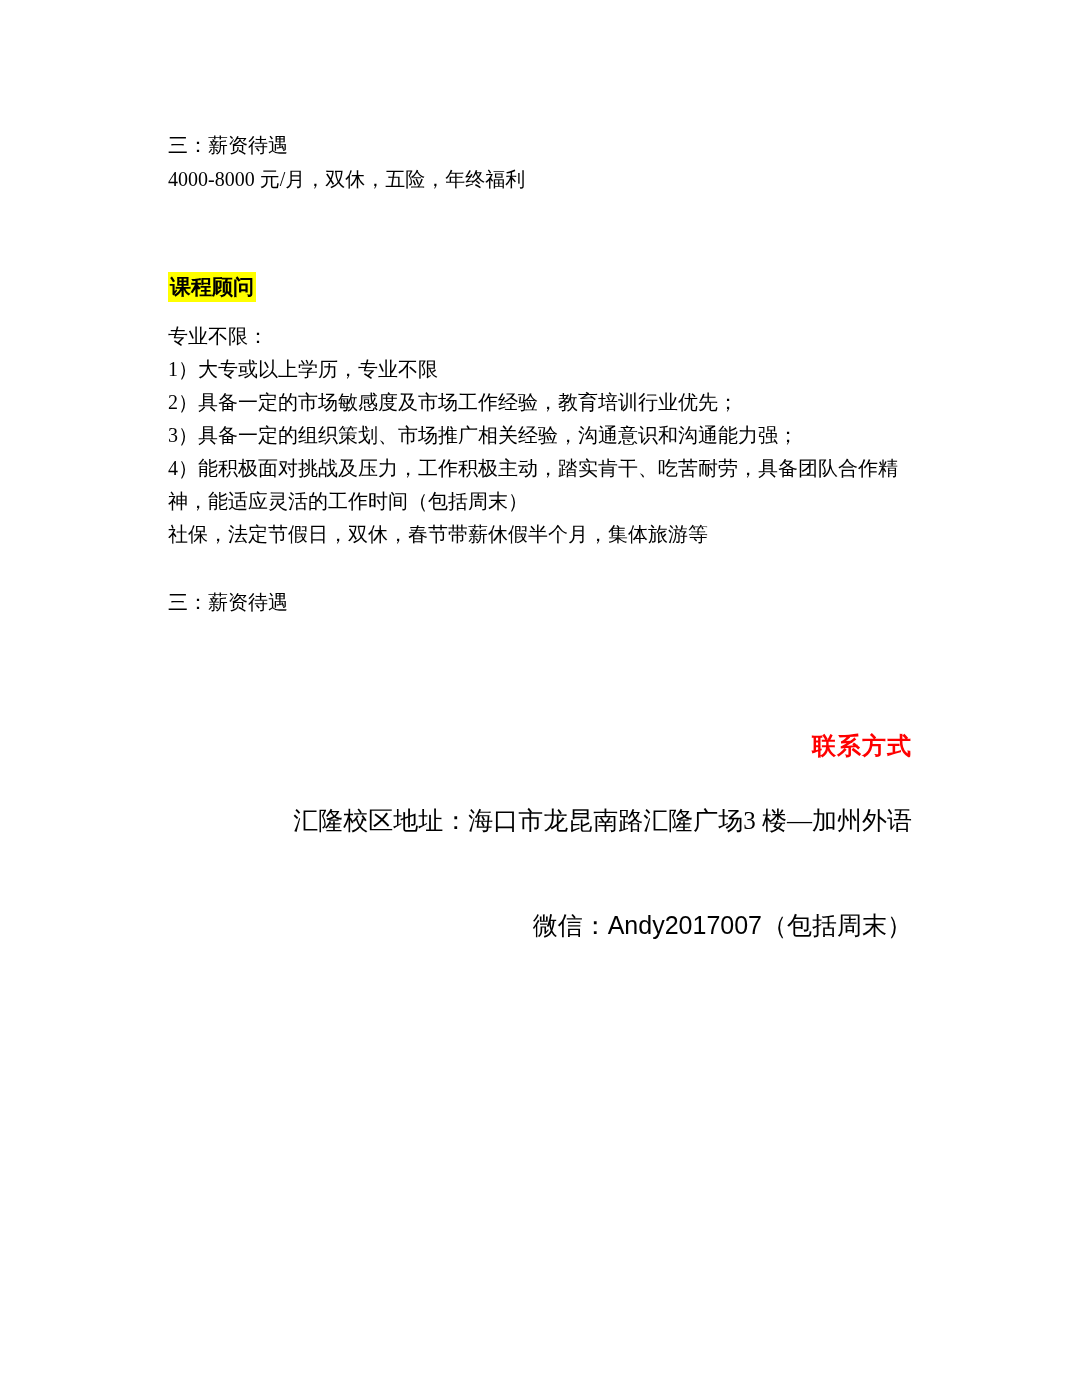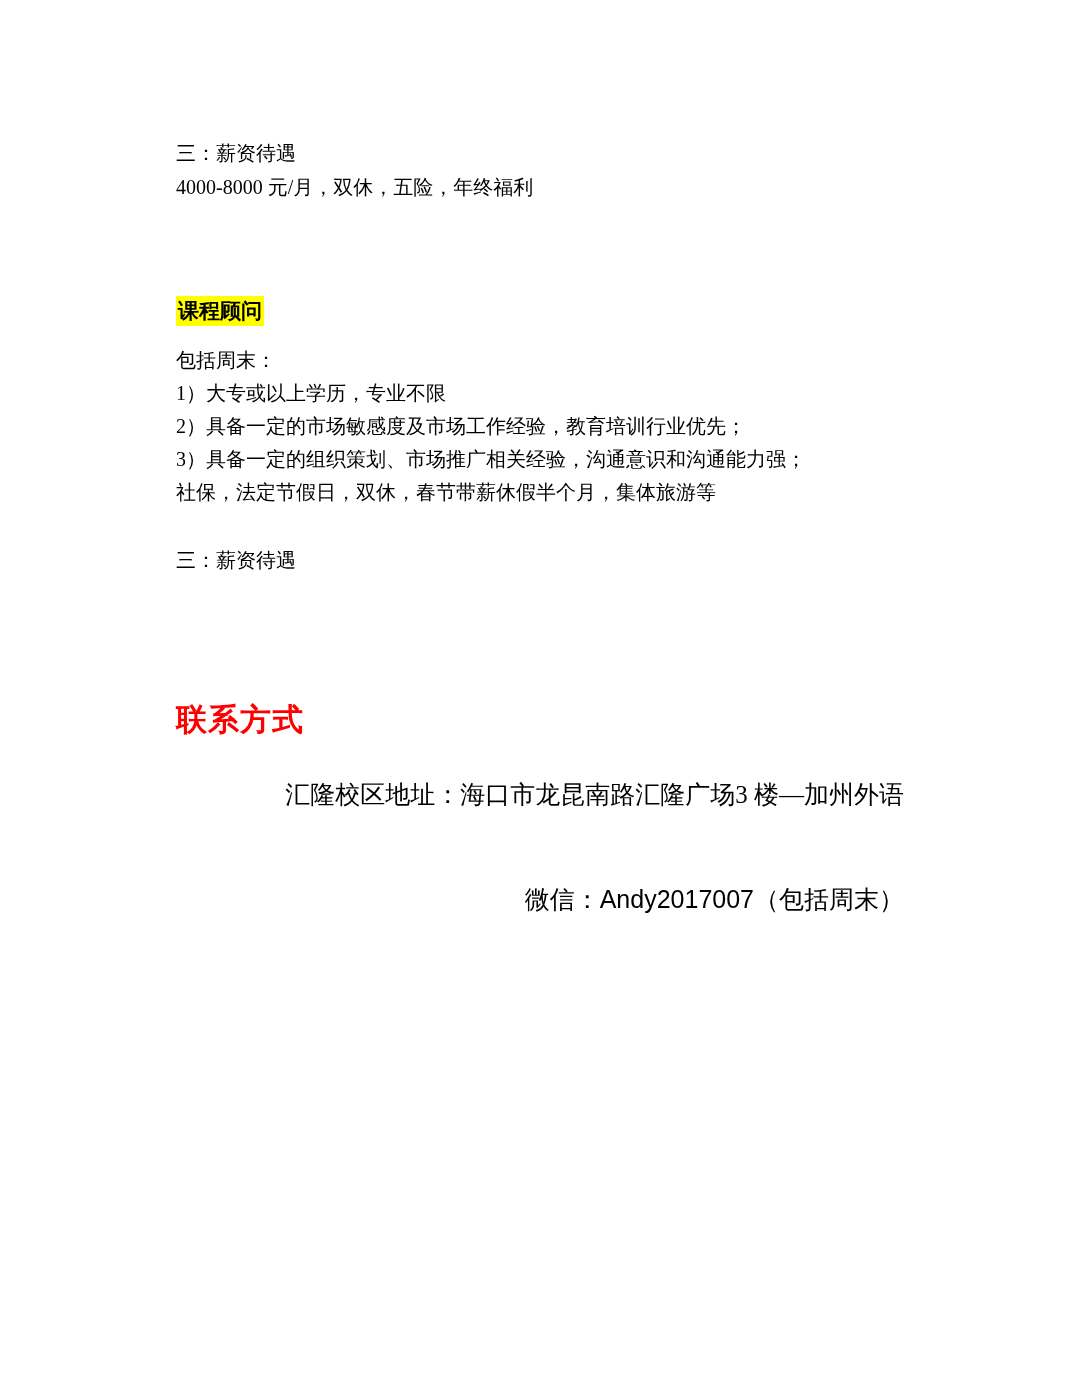--- a/index.html
+++ b/index.html
@@ -16,21 +16,21 @@
   }
   .page {
     position: relative;
     width: 1080px;
     height: 1374px;
     background: #ffffff;
     box-sizing: border-box;
     padding: 120px 160px 0 160px;
   }
   .section {
-    margin: 16px;
+    margin: 8px;
   }
   .line {
     font-size: 20px;
     line-height: 34px;
     white-space: pre-wrap;
   }
   .line-serif {
     font-family: "Liberation Serif", "DejaVu Serif", serif;
   }
   .spacer-lg { height: 60px; }
@@ -46,24 +46,24 @@
     padding: 0 2px;
     font-family: "Liberation Sans", "DejaVu Sans", sans-serif;
   }
 
   .body-block .line {
     font-size: 20px;
     line-height: 33px;
   }
 
   .contact-title {
-    text-align: left;
+    text-align: right;
     color: #ff0000;
     font-weight: bold;
-    font-size: 31px;
+    font-size: 24px;
     line-height: 42px;
     font-family: "Liberation Sans", "DejaVu Sans", sans-serif;
     letter-spacing: 1px;
   }
 
   .contact-line {
     font-size: 25px;
     line-height: 52px;
     white-space: pre-wrap;
     text-align: right;
@@ -90,24 +90,25 @@
   <div class="spacer-lg"></div>
 
   <div class="section">
     <div>
       <span class="highlight-heading">课程顾问</span>
     </div>
 
     <div class="spacer-sm"></div>
 
     <div class="body-block">
-      <div class="line">包括周末：</div>
+      <div class="line">专业不限：</div>
       <div class="line">1）大专或以上学历，专业不限</div>
       <div class="line">2）具备一定的市场敏感度及市场工作经验，教育培训行业优先；</div>
       <div class="line">3）具备一定的组织策划、市场推广相关经验，沟通意识和沟通能力强；</div>
+      <div class="line">4）能积极面对挑战及压力，工作积极主动，踏实肯干、吃苦耐劳，具备团队合作精神，能适应灵活的工作时间（包括周末）</div>
       <div class="line">社保，法定节假日，双休，春节带薪休假半个月，集体旅游等</div>
     </div>
 
     <div class="spacer-md"></div>
 
     <div>
       <div class="line line-serif">三：薪资待遇</div>
     </div>
   </div>
 

